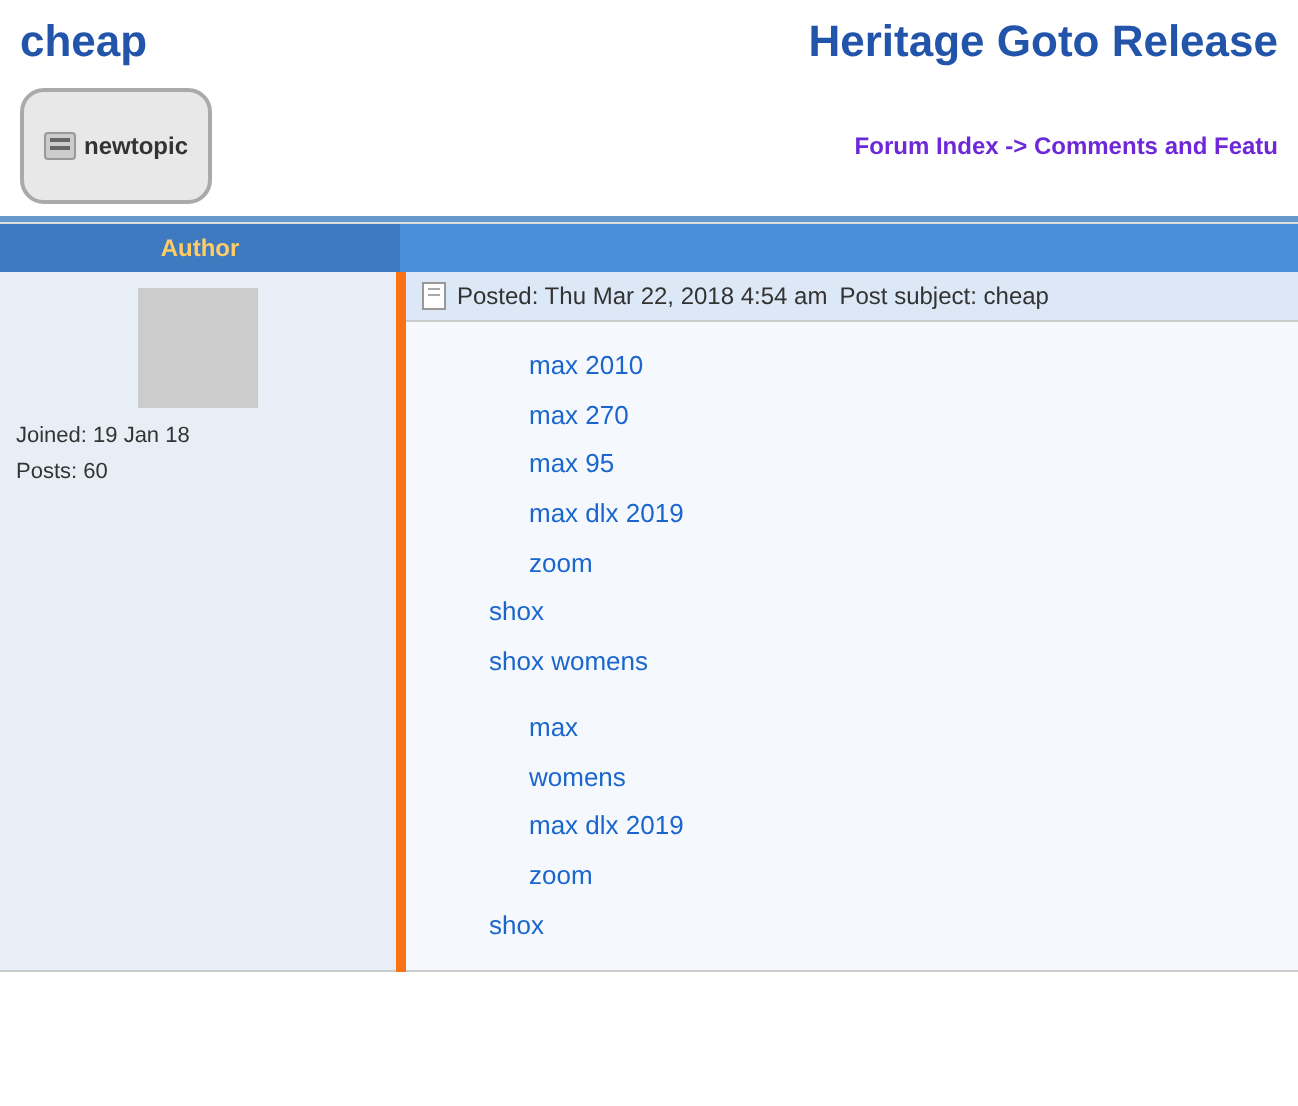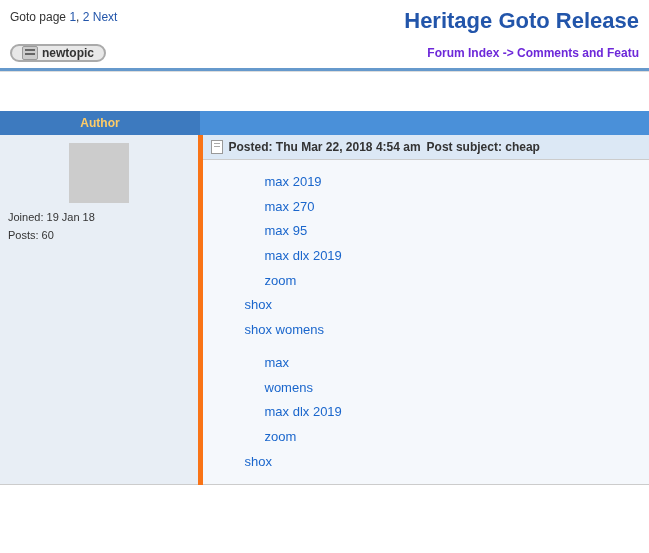--- a/index.html
+++ b/index.html
@@ -48,21 +48,21 @@
       background: #fff;
     }
     .toolbar-buttons {
       display: flex;
       gap: 8px;
     }
     .forum-btn {
       display: flex;
       align-items: flex-end;
       gap: 4px;
-      padding: 0 10px;
+      padding: 20px 10px;
       border: 2px solid #aaa;
       border-radius: 12px;
       background: #e8e8e8;
       cursor: pointer;
       font-size: 12px;
       font-weight: bold;
       color: #333;
       text-decoration: none;
     }
     .btn-icon {
@@ -105,21 +105,20 @@
     
     .thin-line {
       height: 1px;
       background: #ddd;
     }
 
     
     .forum-table {
       width: 100%;
       border-collapse: collapse;
-      margin-top: 39px;
     }
     .forum-table thead tr th {
       background: #3d7abf;
       color: #fff;
       font-size: 12px;
       font-weight: bold;
       padding: 5px 8px;
       text-align: left;
     }
     .author-header {
@@ -161,21 +160,20 @@
     }
     .post-header {
       background: #dce8f5;
       padding: 5px 8px;
       border-bottom: 1px solid #ccc;
       font-size: 12px;
       color: #333;
       display: flex;
       align-items: center;
       gap: 6px;
-      font-weight: bold;
     }
     .post-header-doc {
       width: 12px;
       height: 14px;
       background: #fff;
       border: 1px solid #999;
       display: inline-block;
       vertical-align: middle;
       position: relative;
       flex-shrink: 0;
@@ -216,26 +214,21 @@
     .post-body a {
       color: #1a66cc;
       text-decoration: none;
     }
   </style>
 </head>
 <body>
 
 <div class="header">
   <div class="header-left">
-    <div class="goto-line">
-      <span>Goto page</span>
-      <a href="#"> 1</a>,
-      <a href="#">2</a>
-      <a href="#">Next</a>
-    </div>
+    <a href="#" class="site-title">cheap</a>
   </div>
   <div class="header-right">
     <div class="page-title">Heritage Goto Release</div>
   </div>
 </div>
 
 <div class="toolbar">
   <div class="toolbar-buttons">
     <a href="#" class="forum-btn">
       <span class="btn-icon"></span>
@@ -264,21 +257,21 @@
           <div>Posts: 60</div>
         </div>
       </td>
       <td class="content-cell">
         <div class="post-header">
           <span class="post-header-doc"></span>
           <span class="post-meta-text">Posted: Thu Mar 22, 2018 4:54 am</span>
           <span class="post-subject">Post subject: cheap</span>
         </div>
         <div class="post-body">
-          <div class="indent2"><a href="#">max 2019</a></div>
+          <div class="indent2"><a href="#">max 2010</a></div>
           <div class="indent2"><a href="#">max 270</a></div>
           <div class="indent2"><a href="#">max 95</a></div>
           <div class="indent2"><a href="#">max dlx 2019</a></div>
           <div class="indent2"><a href="#">zoom</a></div>
           <div class="indent1"><a href="#">shox</a></div>
           <div class="indent1"><a href="#">shox womens</a></div>
           <div style="height:8px;"></div>
           <div class="indent2"><a href="#">max</a></div>
           <div class="indent2"><a href="#">womens</a></div>
           <div class="indent2"><a href="#">max dlx 2019</a></div>

